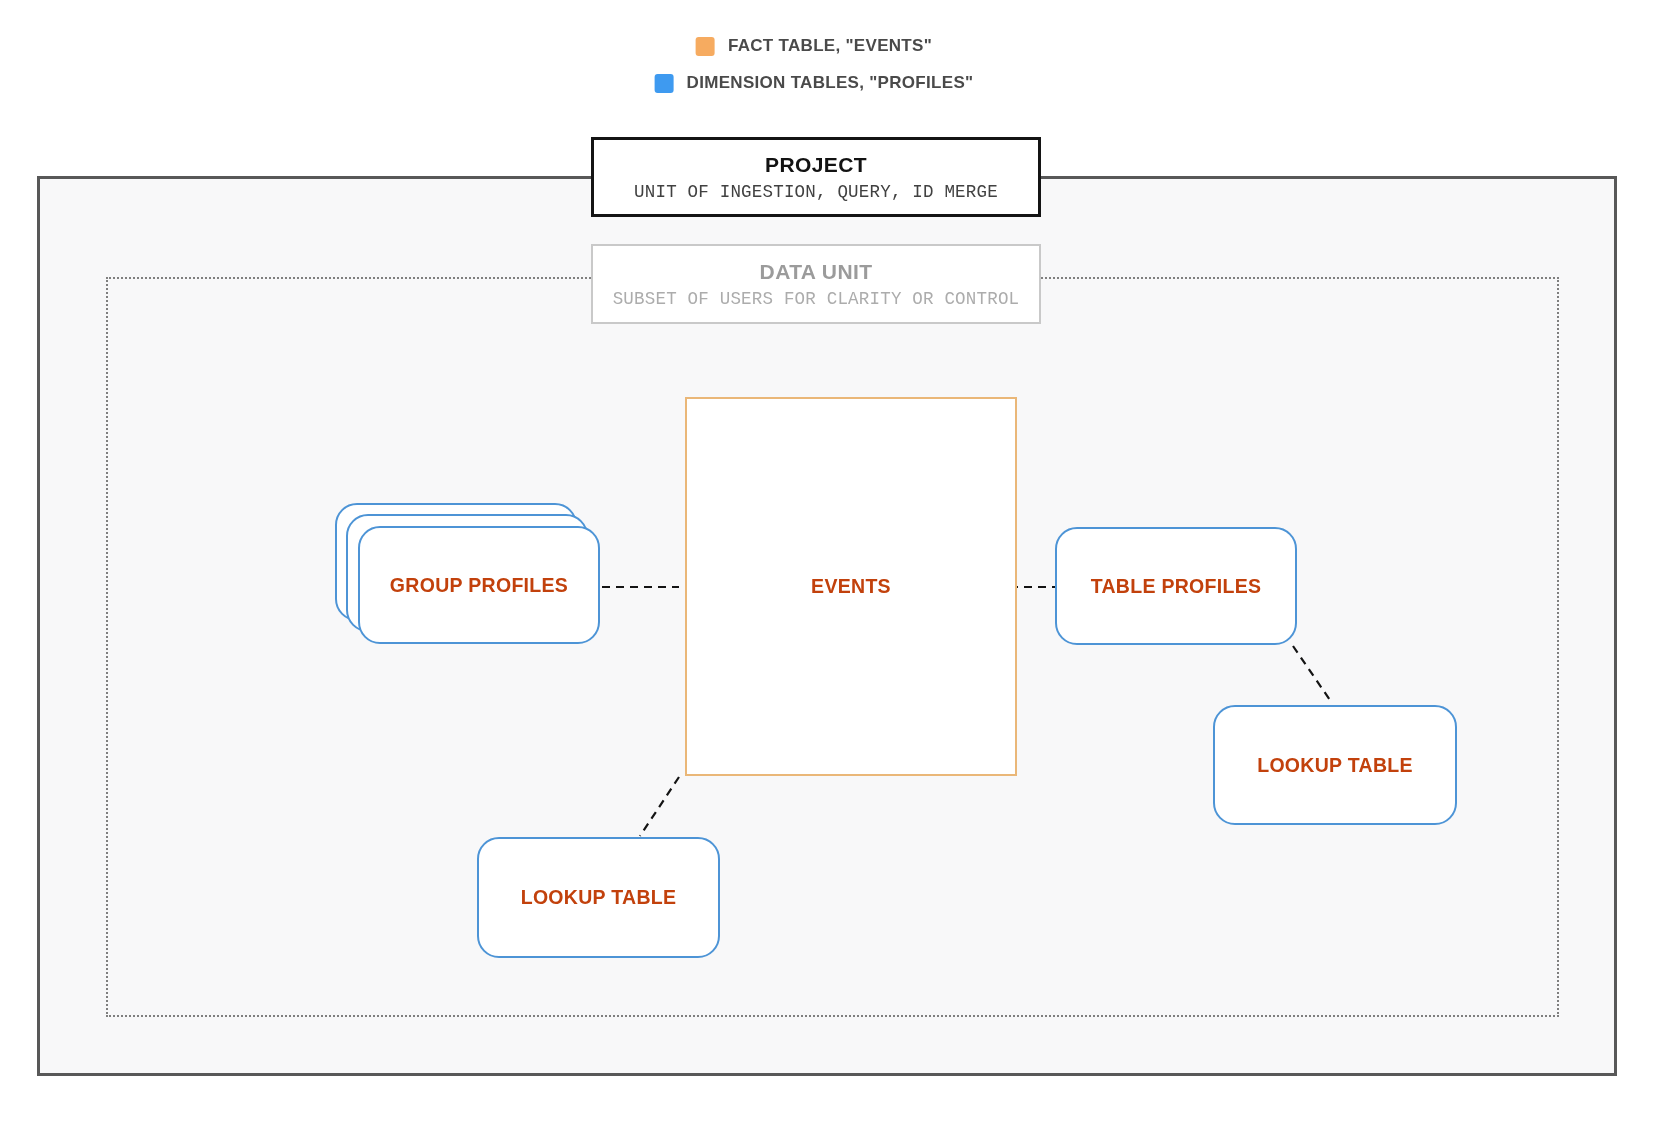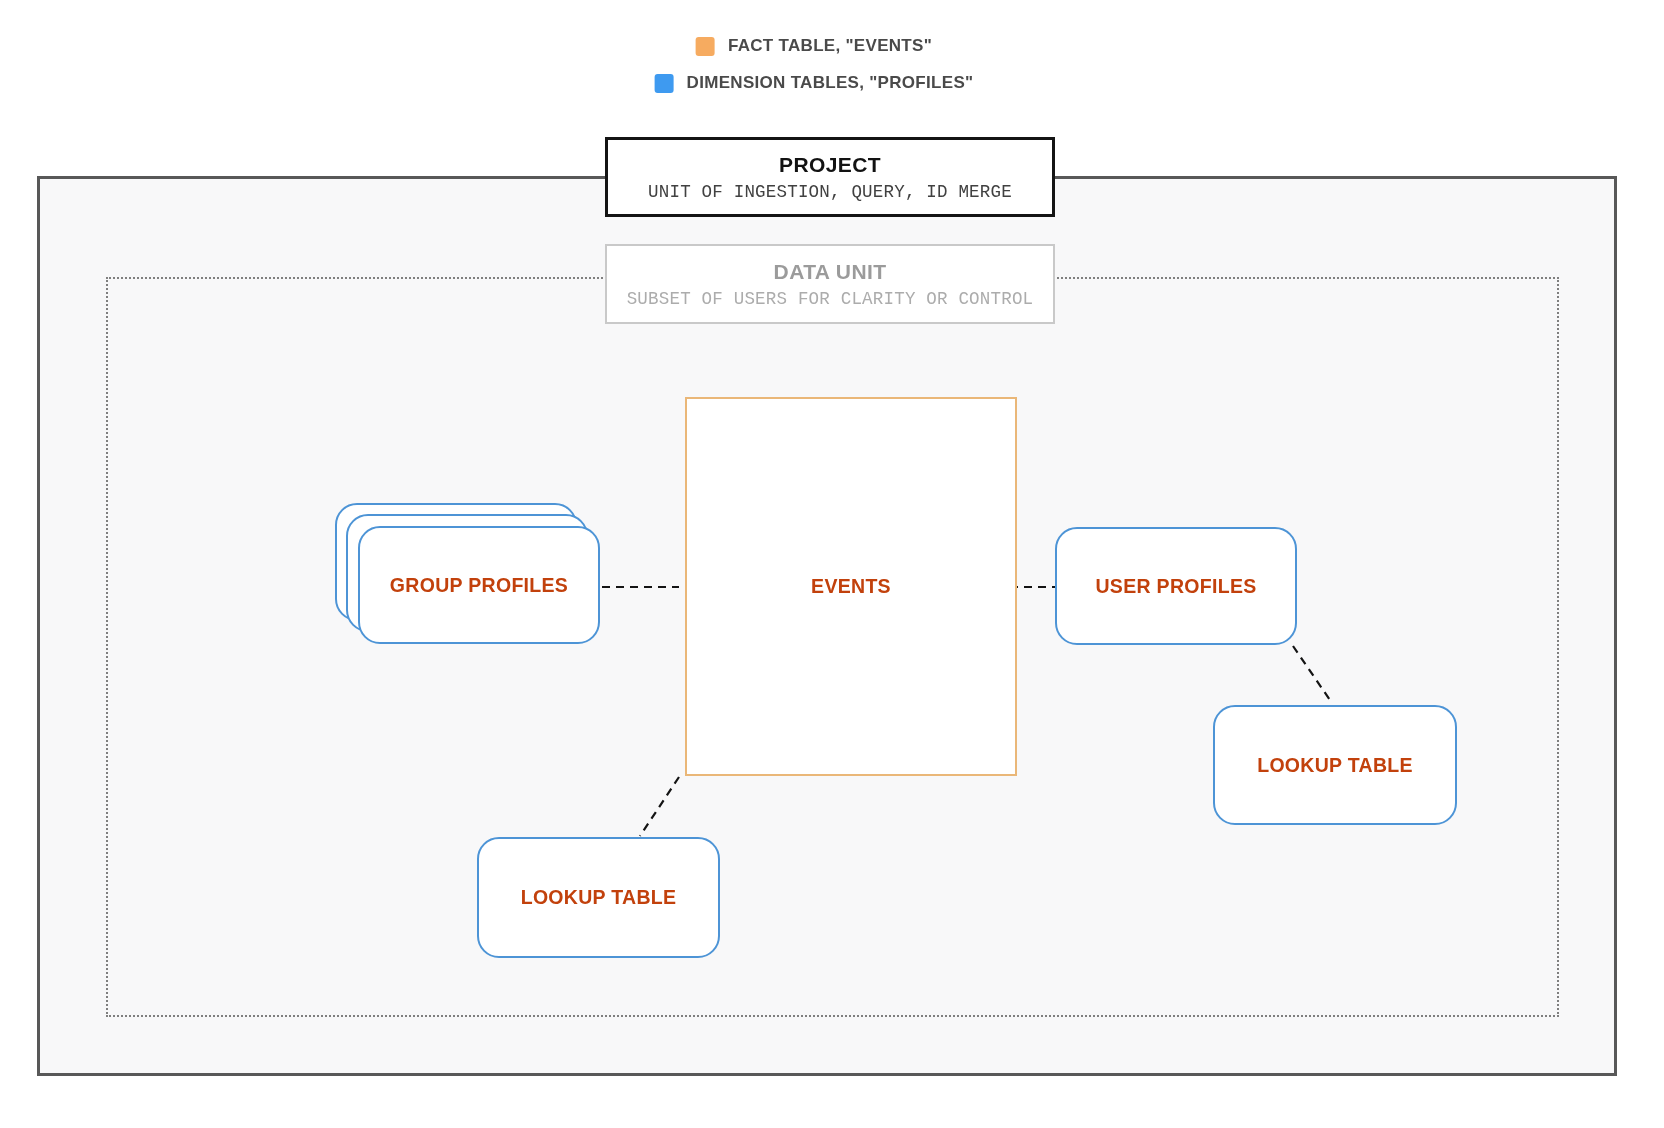--- a/index.html
+++ b/index.html
@@ -66,21 +66,21 @@
     width: 1453px;
     height: 740px;
     border: 2px dotted #7f7f7f;
     box-sizing: border-box;
     z-index: 2;
   }
 
   
   .header-box {
     position: absolute;
-    left: 605px;
+    left: 591px;
     width: 450px;
     height: 80px;
     background: #ffffff;
     box-sizing: border-box;
     display: flex;
     flex-direction: column;
     align-items: center;
     justify-content: center;
     gap: 5px;
     text-align: center;
@@ -209,21 +209,21 @@
     <span class="node-label">EVENTS</span>
   </div>
 
   <div class="dim-card gp-back-2"></div>
   <div class="dim-card gp-back-1"></div>
   <div class="dim-card gp-front">
     <span class="node-label">GROUP PROFILES</span>
   </div>
 
   <div class="dim-card user-profiles">
-    <span class="node-label">USER PROFILES</span>
+    <span class="node-label">TABLE PROFILES</span>
   </div>
 
   <div class="dim-card lookup-right">
     <span class="node-label">LOOKUP TABLE</span>
   </div>
 
   <div class="dim-card lookup-left">
     <span class="node-label">LOOKUP TABLE</span>
   </div>
 

